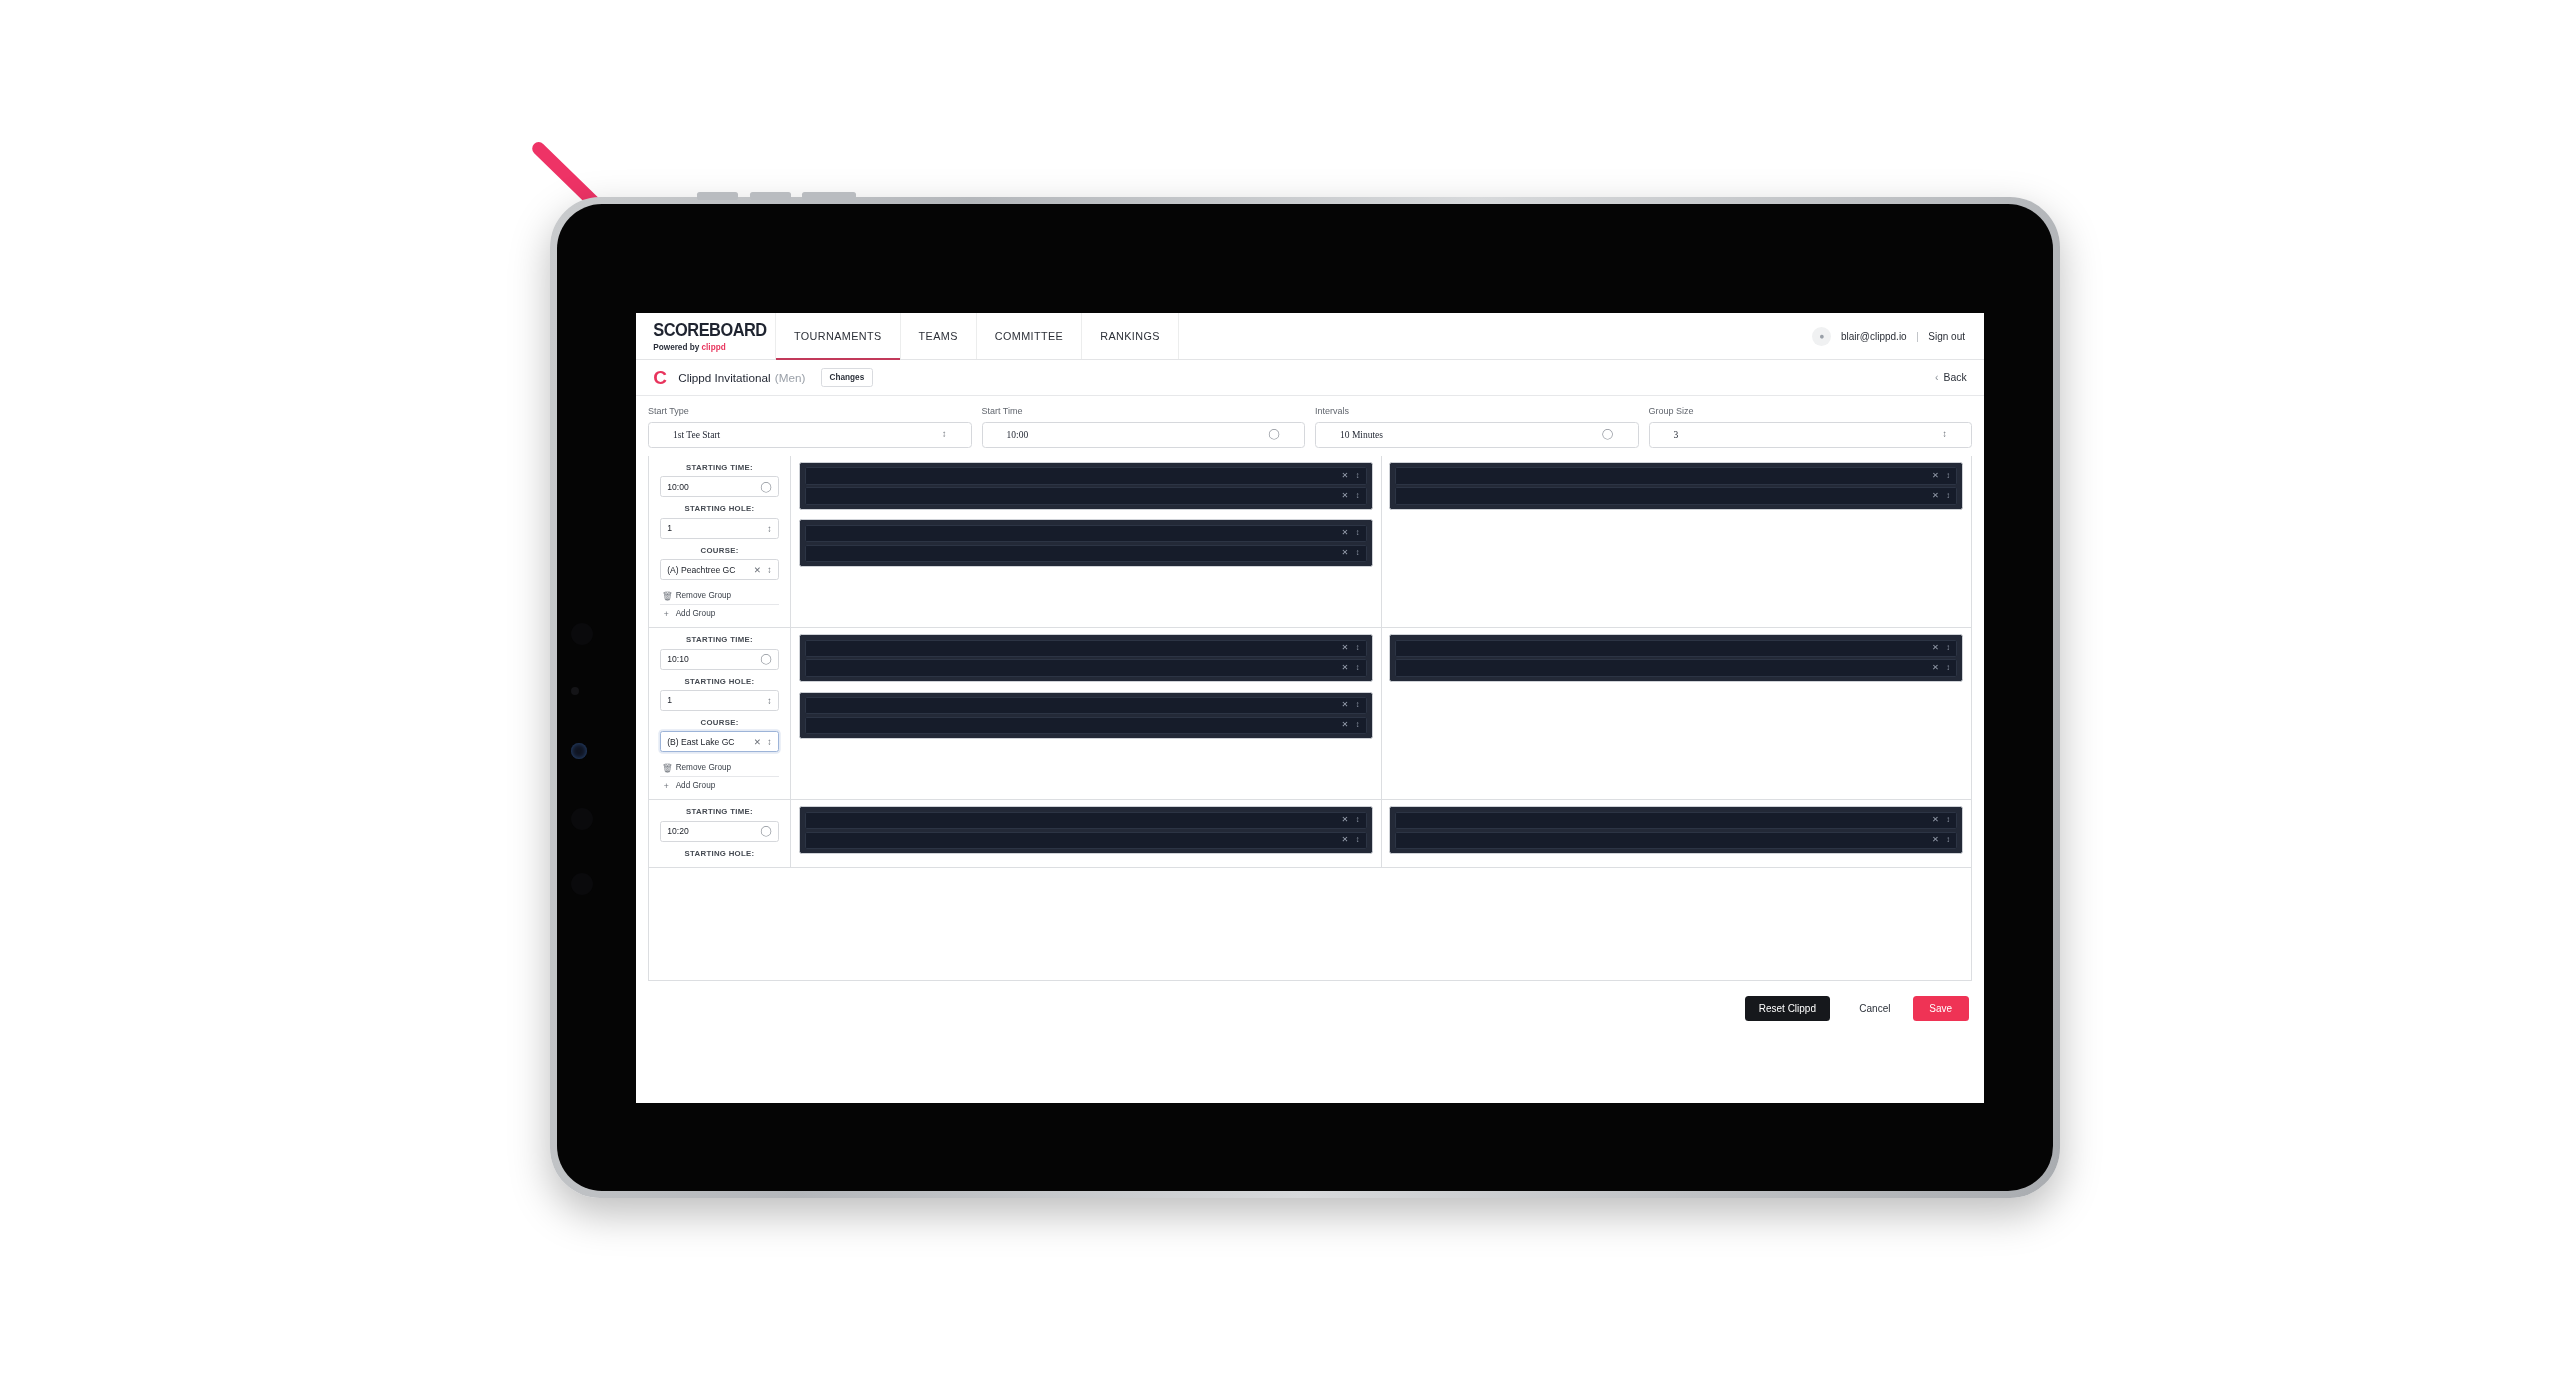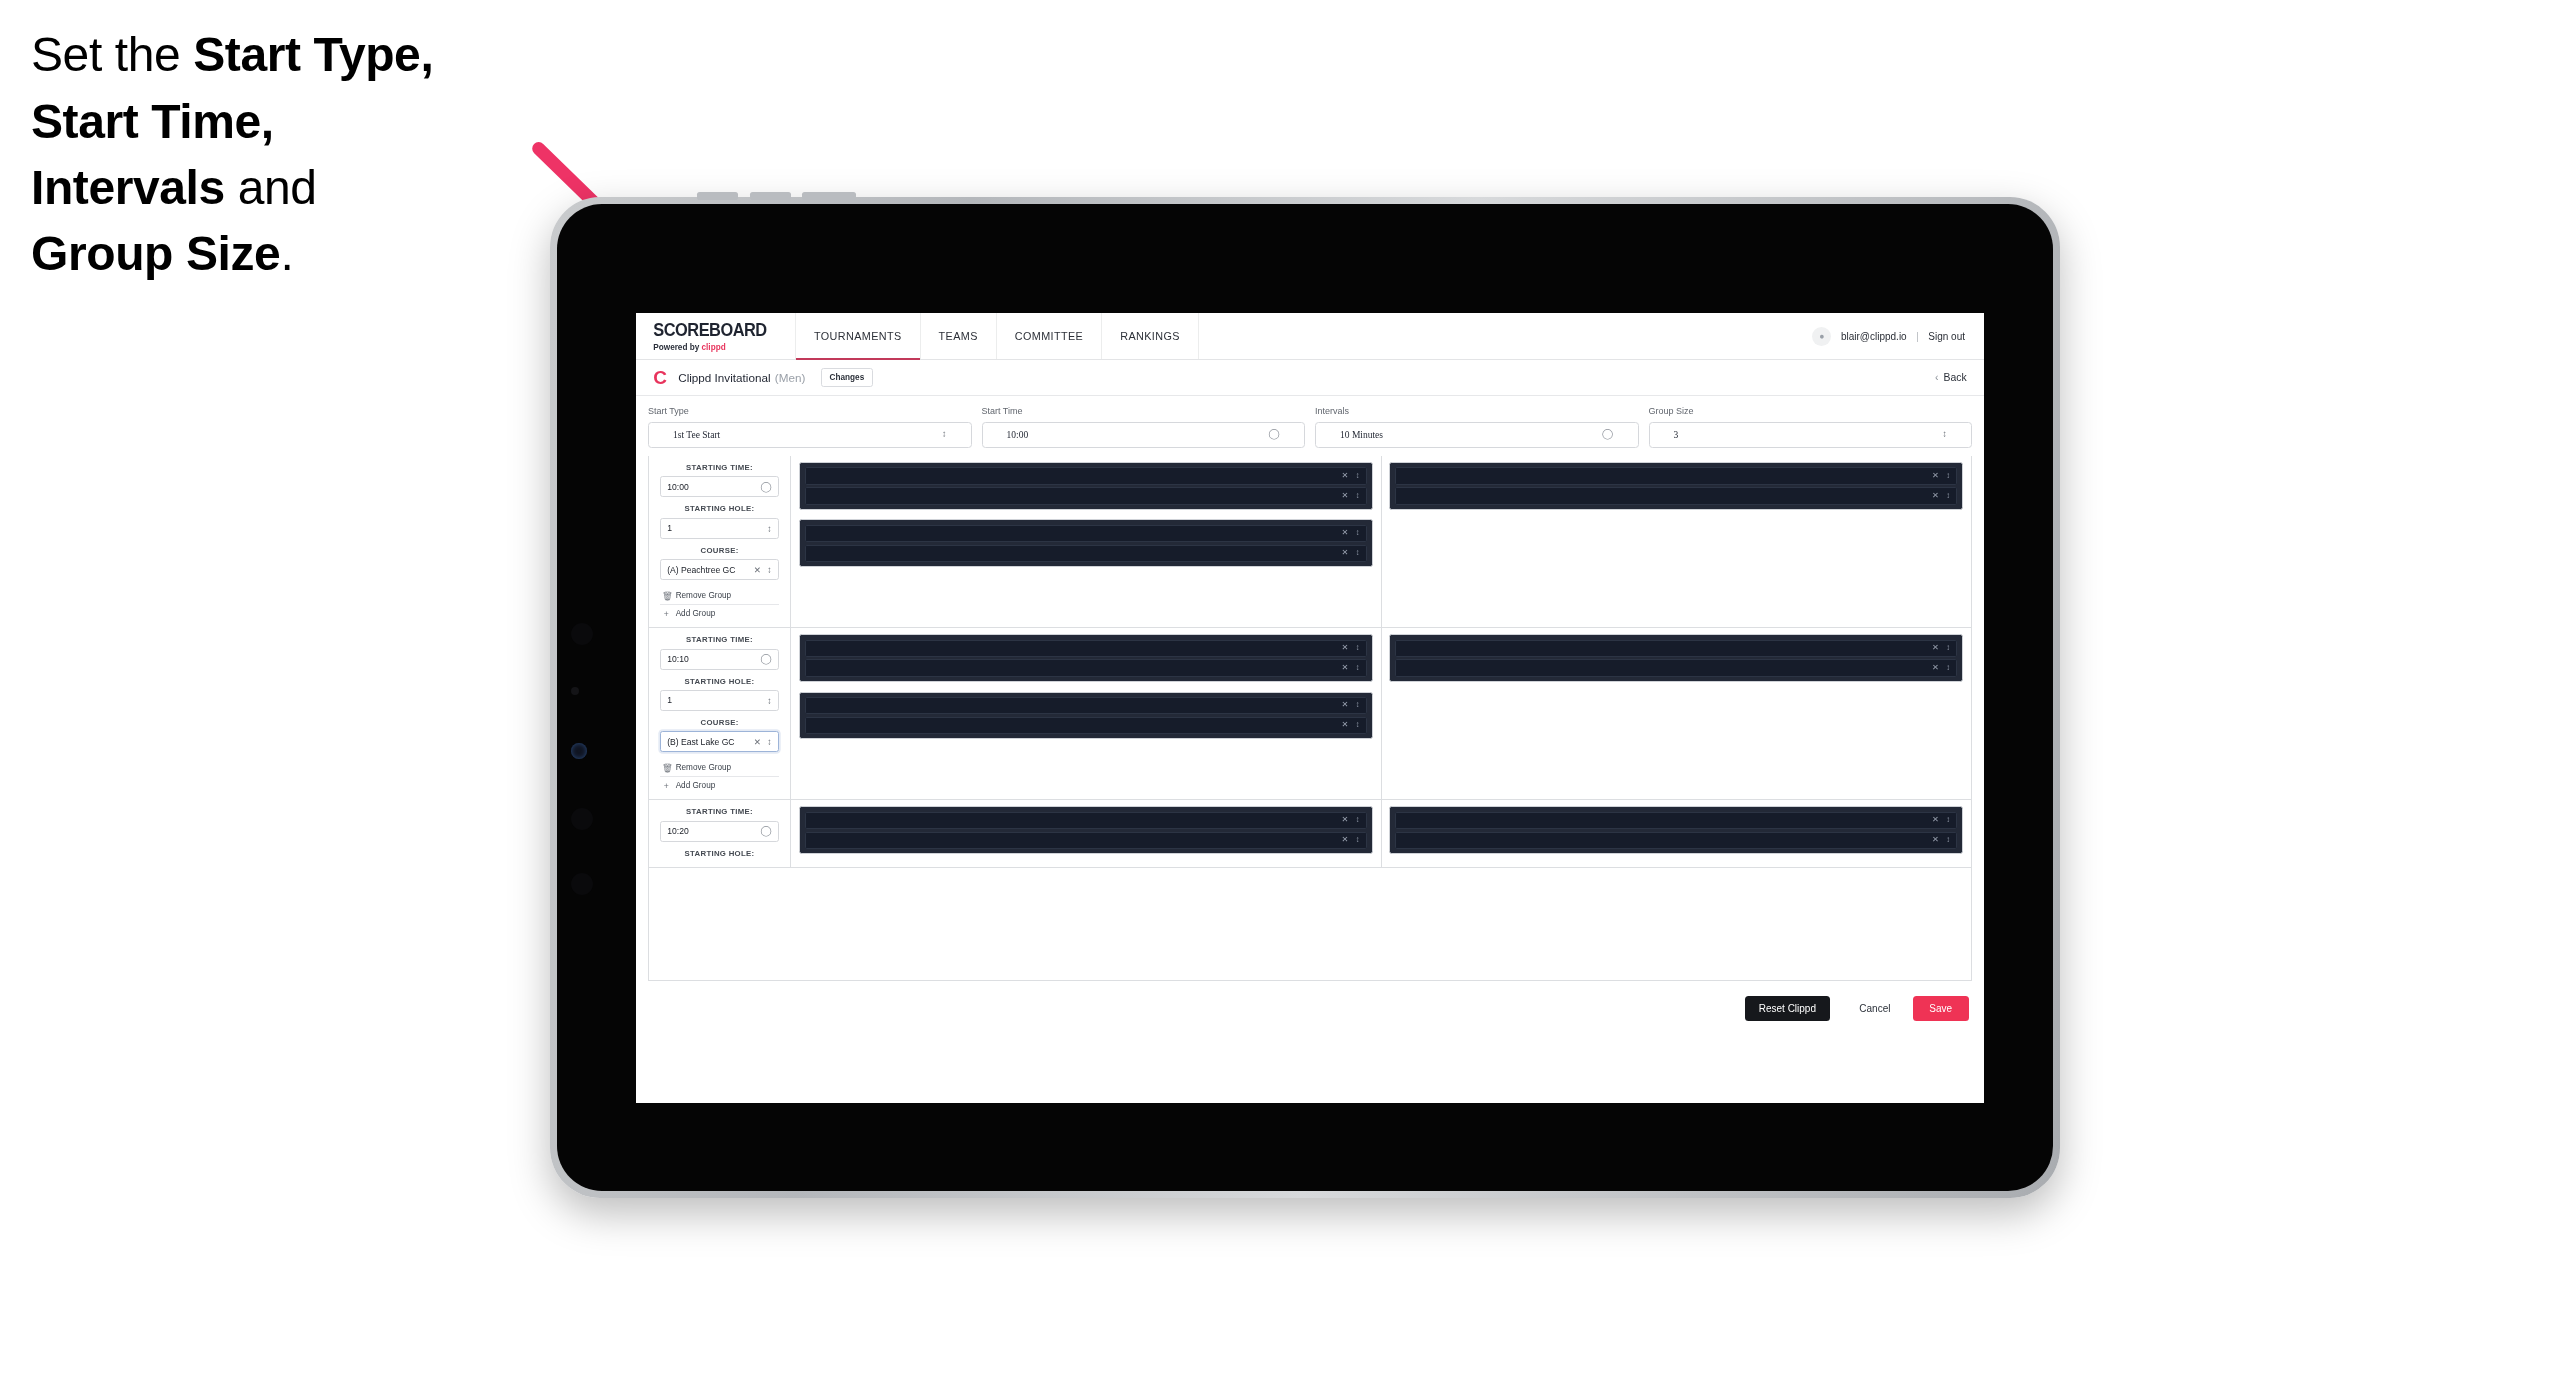--- a/index.html
+++ b/index.html
@@ -67,21 +67,21 @@
 
   
   .topnav {
     height: 47px;
     display: flex; align-items: stretch;
     background:#fff;
     border-bottom: 0.9px solid #e3e4e6;
     position: relative;
   }
   .logo-wrap {
-    width: 160px;
+    width: 140px;
     display:flex; flex-direction:column; justify-content:center;
     padding-left: 17.3px;
     border-right: 0.9px solid #eceded;
   }
   .logo-main {
     font-size: 16.4px; font-weight: 800; letter-spacing: -0.5px;
     color:#1f2430; font-family:"Liberation Sans", sans-serif;
     transform: scaleY(1.12); transform-origin: left center;
   }
   .logo-sub { font-size: 8.2px; color:#2a2f3a; margin-top:3.5px; font-weight:600; }
@@ -244,26 +244,20 @@
   }
   .btn-reset { background:#16181c; color:#fff; padding:7px 14px; font-weight:500; }
   .btn-cancel { background:transparent; color:#2b3039; padding:7px 17.3px; margin-left:12px; }
   .btn-save { background:#ef3355; color:#fff; padding:7px 16.4px; font-weight:500; margin-left:5.2px; }
 </style>
 </head>
 <body>
 
 <div class="stage">
 
-  <div class="headline">
-    <span>Set the </span><b>Start Type,</b><br>
-    <b>Start Time,</b><br>
-    <b>Intervals</b><span> and</span><br>
-    <b>Group Size</b><span>.</span>
-  </div>
 
   <svg class="arrow-svg" viewBox="0 0 420 380">
     <line x1="24" y1="12" x2="330" y2="310" stroke="#ee3366" stroke-width="15" stroke-linecap="round"></line>
     <polygon points="300,272 364,338 268,320" fill="#ee3366"></polygon>
   </svg>
 
   <div class="device">
     <div class="vol-btn b1"></div>
     <div class="vol-btn b2"></div>
     <div class="vol-btn b3"></div>

